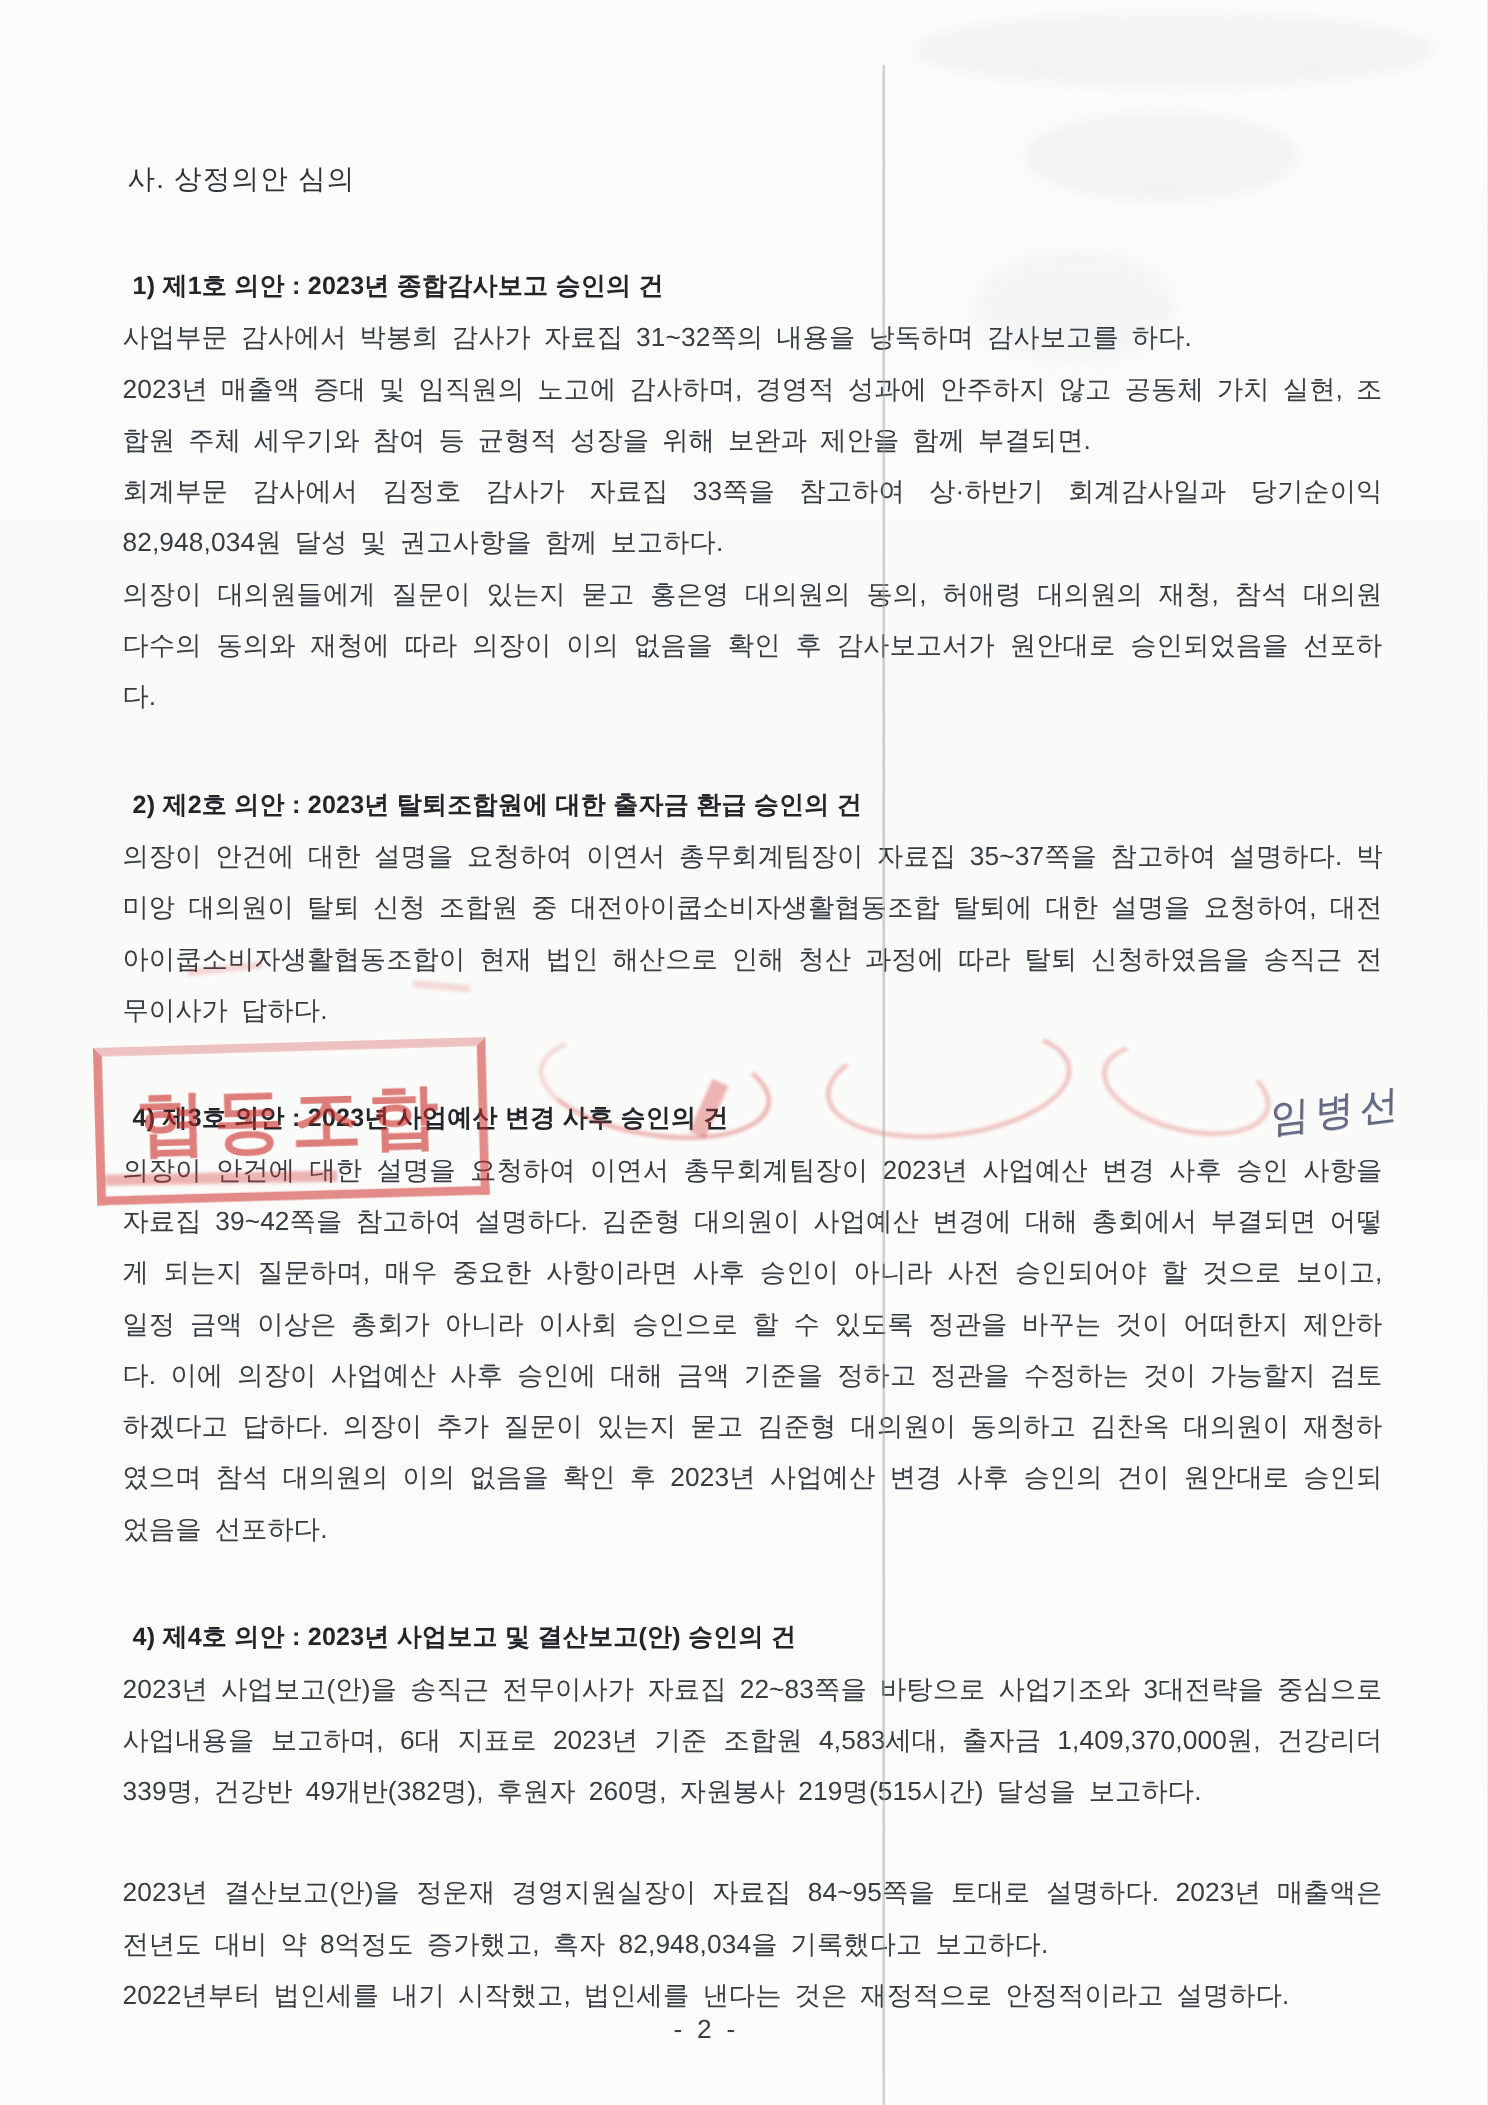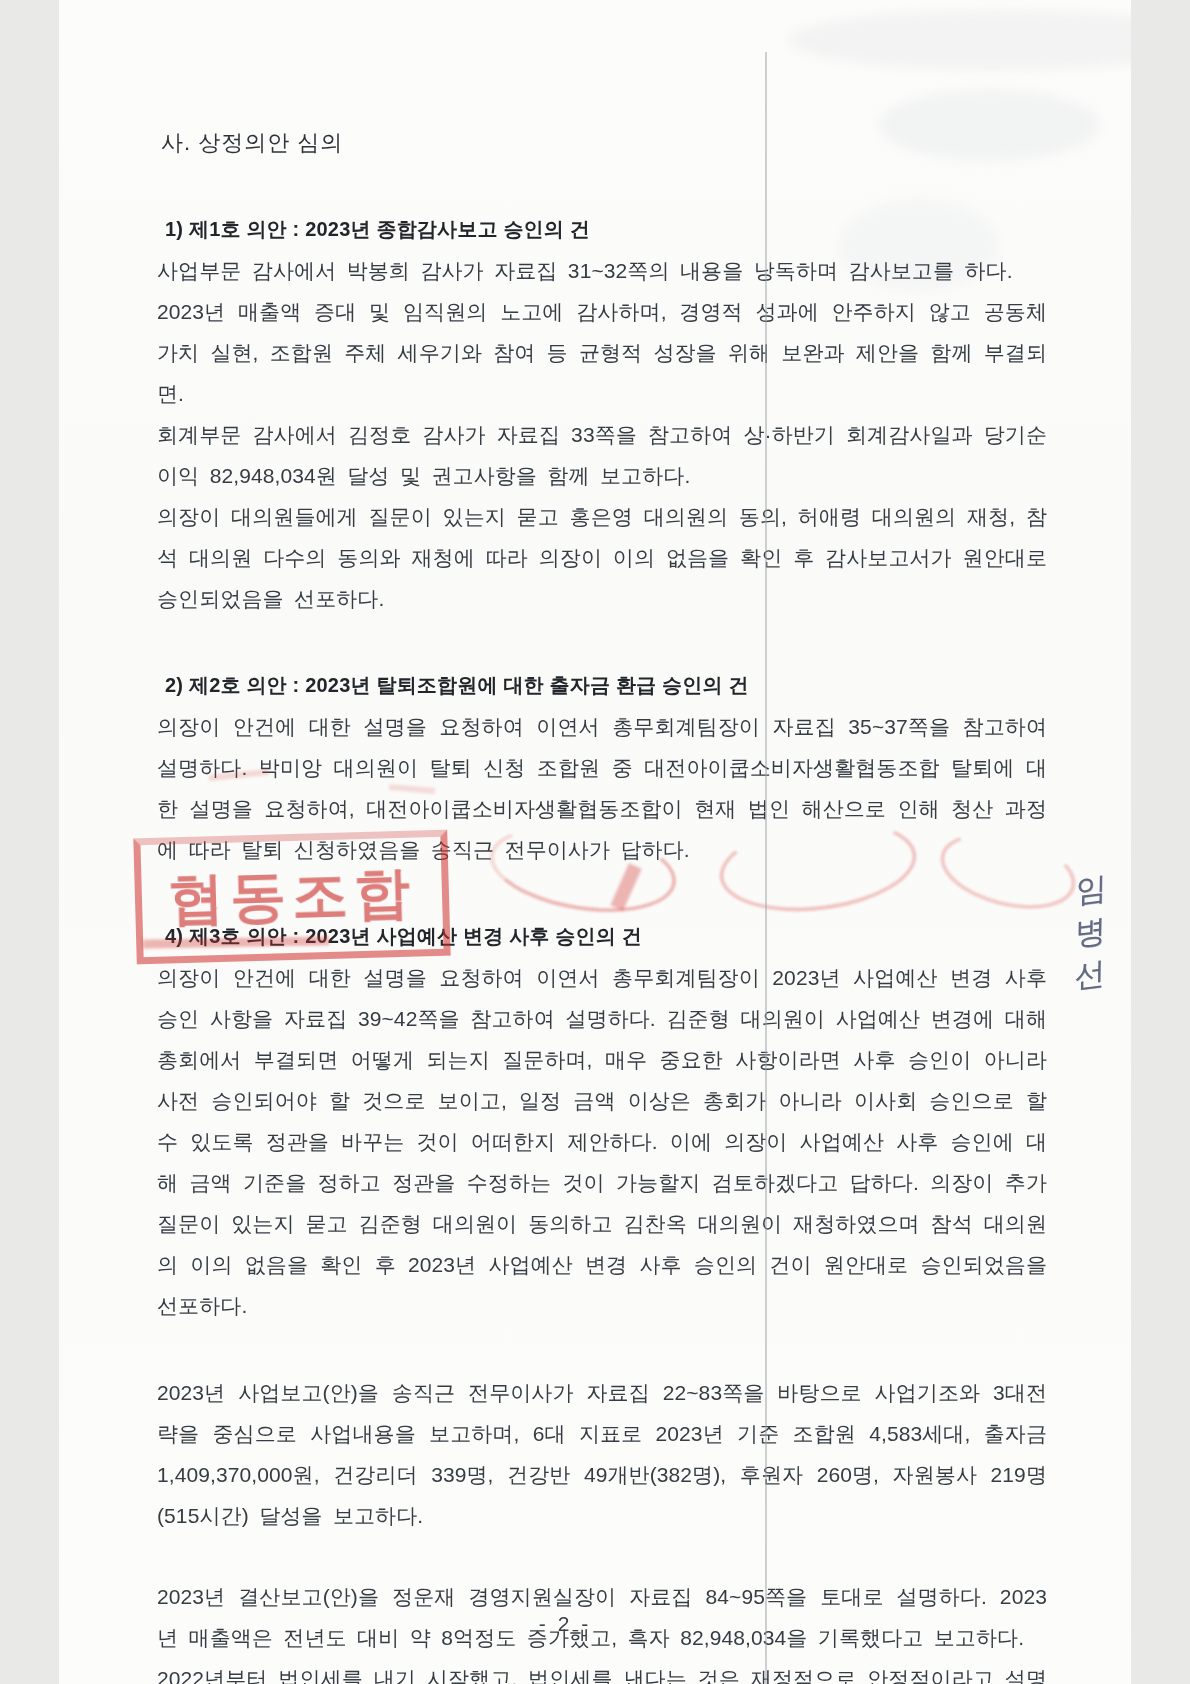--- a/index.html
+++ b/index.html
@@ -1,18 +1,18 @@
 <!DOCTYPE html>
 <html lang="ko"><head>
 <meta charset="utf-8">
 <style>
   html, body { margin: 0; padding: 0; background: #e9e9e7; }
   .page {
     position: relative;
-    width: 1072px;
+    width: 1190px;
     height: 1684px;
     margin: 0 auto;
     background: linear-gradient(180deg, #fcfcfb 0%, #fafaf8 35%, #fbfbf9 70%, #fcfcfa 100%);
     overflow: hidden;
     font-family: "Liberation Sans", "DejaVu Sans", sans-serif;
     color: #343a41;
   }
   .content {
     position: relative;
     padding: 122px 84px 0 92px;
@@ -169,20 +169,21 @@
       <div class="section-title">2) 제2호 의안 : 2023년 탈퇴조합원에 대한 출자금 환급 승인의 건</div>
       <div class="para">의장이 안건에 대한 설명을 요청하여 이연서 총무회계팀장이 자료집 35~37쪽을 참고하여 설명하다. 박미앙 대의원이 탈퇴 신청 조합원 중 대전아이쿱소비자생활협동조합 탈퇴에 대한 설명을 요청하여, 대전아이쿱소비자생활협동조합이 현재 법인 해산으로 인해 청산 과정에 따라 탈퇴 신청하였음을 송직근 전무이사가 답하다.</div>
     </div>
 
     <div class="section section-3-wrap">
       <div class="section-title">4) 제3호 의안 : 2023년 사업예산 변경 사후 승인의 건</div>
       <div class="para">의장이 안건에 대한 설명을 요청하여 이연서 총무회계팀장이 2023년 사업예산 변경 사후 승인 사항을 자료집 39~42쪽을 참고하여 설명하다. 김준형 대의원이 사업예산 변경에 대해 총회에서 부결되면 어떻게 되는지 질문하며, 매우 중요한 사항이라면 사후 승인이 아니라 사전 승인되어야 할 것으로 보이고, 일정 금액 이상은 총회가 아니라 이사회 승인으로 할 수 있도록 정관을 바꾸는 것이 어떠한지 제안하다. 이에 의장이 사업예산 사후 승인에 대해 금액 기준을 정하고 정관을 수정하는 것이 가능할지 검토하겠다고 답하다. 의장이 추가 질문이 있는지 묻고 김준형 대의원이 동의하고 김찬옥 대의원이 재청하였으며 참석 대의원의 이의 없음을 확인 후 2023년 사업예산 변경 사후 승인의 건이 원안대로 승인되었음을 선포하다.</div>
     </div>
 
     <div class="section">
+      <div class="section-title">4) 제4호 의안 : 2023년 사업보고 및 결산보고(안) 승인의 건</div>
       <div class="para">2023년 사업보고(안)을 송직근 전무이사가 자료집 22~83쪽을 바탕으로 사업기조와 3대전략을 중심으로 사업내용을 보고하며, 6대 지표로 2023년 기준 조합원 4,583세대, 출자금 1,409,370,000원, 건강리더 339명, 건강반 49개반(382명), 후원자 260명, 자원봉사 219명(515시간) 달성을 보고하다.</div>
       <div class="para gap-top">2023년 결산보고(안)을 정운재 경영지원실장이 자료집 84~95쪽을 토대로 설명하다. 2023년 매출액은 전년도 대비 약 8억정도 증가했고, 흑자 82,948,034을 기록했다고 보고하다.</div>
       <div class="para">2022년부터 법인세를 내기 시작했고, 법인세를 낸다는 것은 재정적으로 안정적이라고 설명하다.</div>
 
     </div>
 
   </div>
 
   <div class="stamp">
     <span class="stamp-text">협동조합</span>

